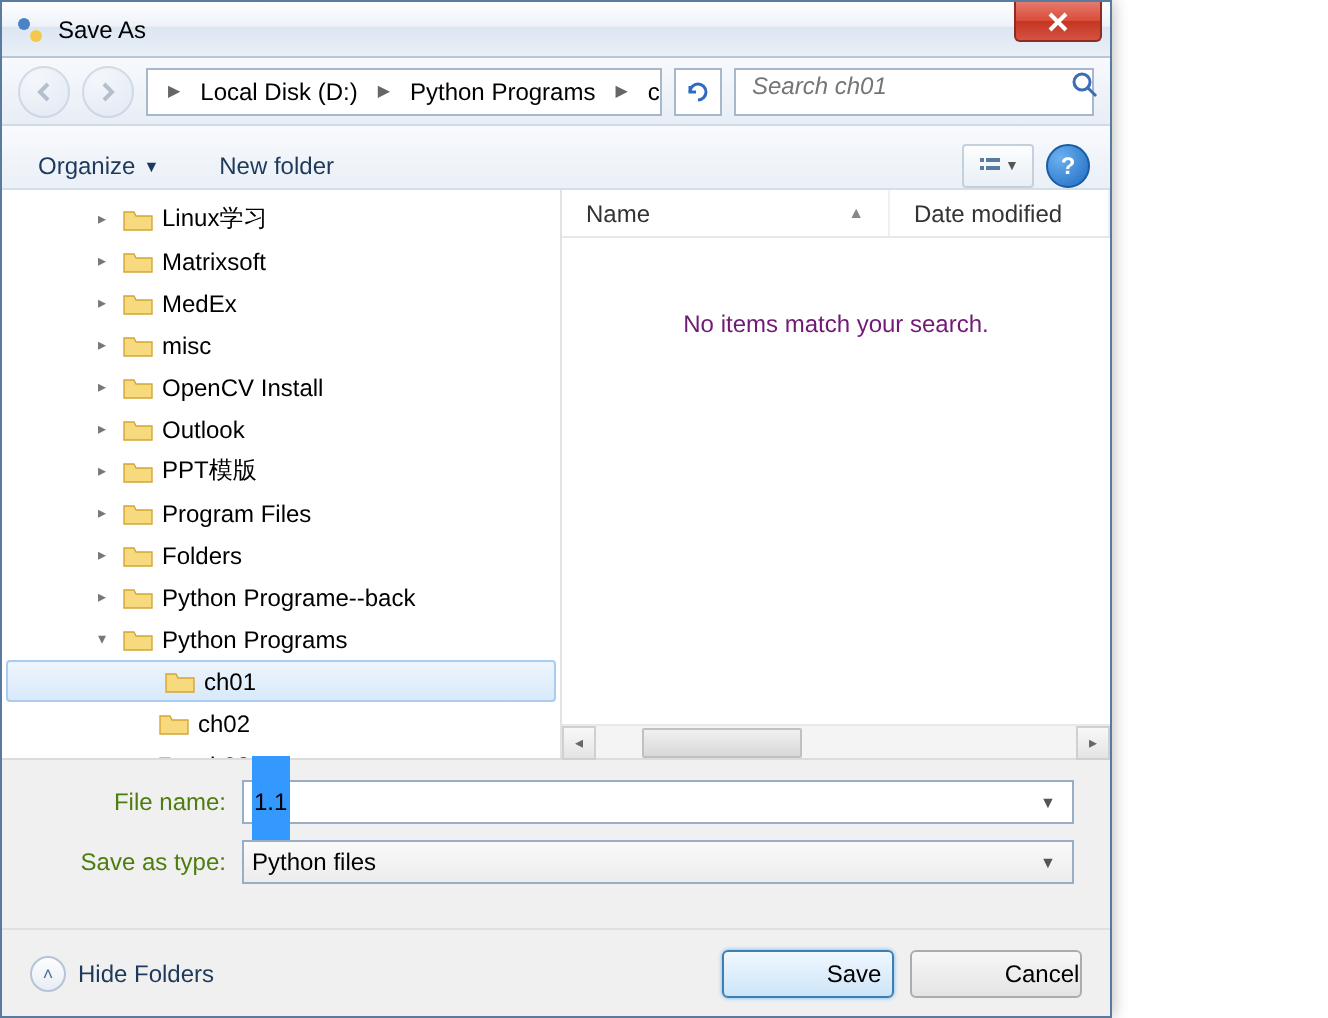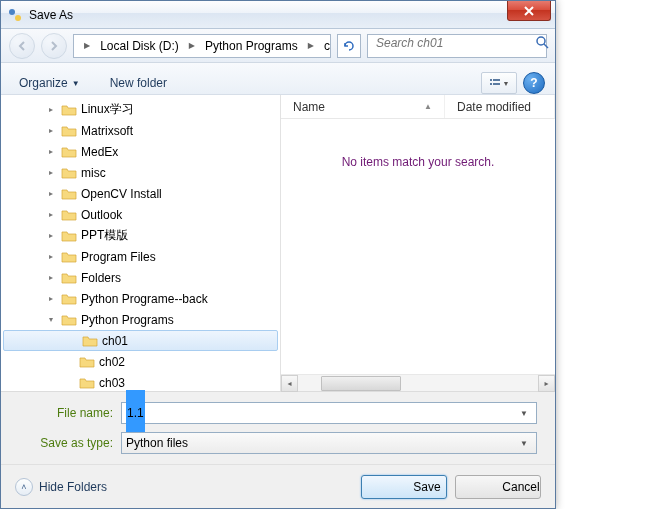--- a/index.html
+++ b/index.html
@@ -264,21 +264,21 @@
 
   <div class="bottompane">
     <div class="field-row">
       <div class="field-label">File name:</div>
       <div class="field-input">
         <span class="sel">1.1</span>
         <span style="flex:1"></span>
         <span class="field-dd">▼</span>
       </div>
     </div>
-    <div class="field-row" style="margin-bottom:0">
+    <div class="field-row" style="margin-bottom:12px">
       <div class="field-label">Save as type:</div>
       <div class="field-input" style="background:linear-gradient(#fafafa,#ececec)">
         <span>Python files</span>
         <span style="flex:1"></span>
         <span class="field-dd">▼</span>
       </div>
     </div>
   </div>
 
   <div class="actionbar">

